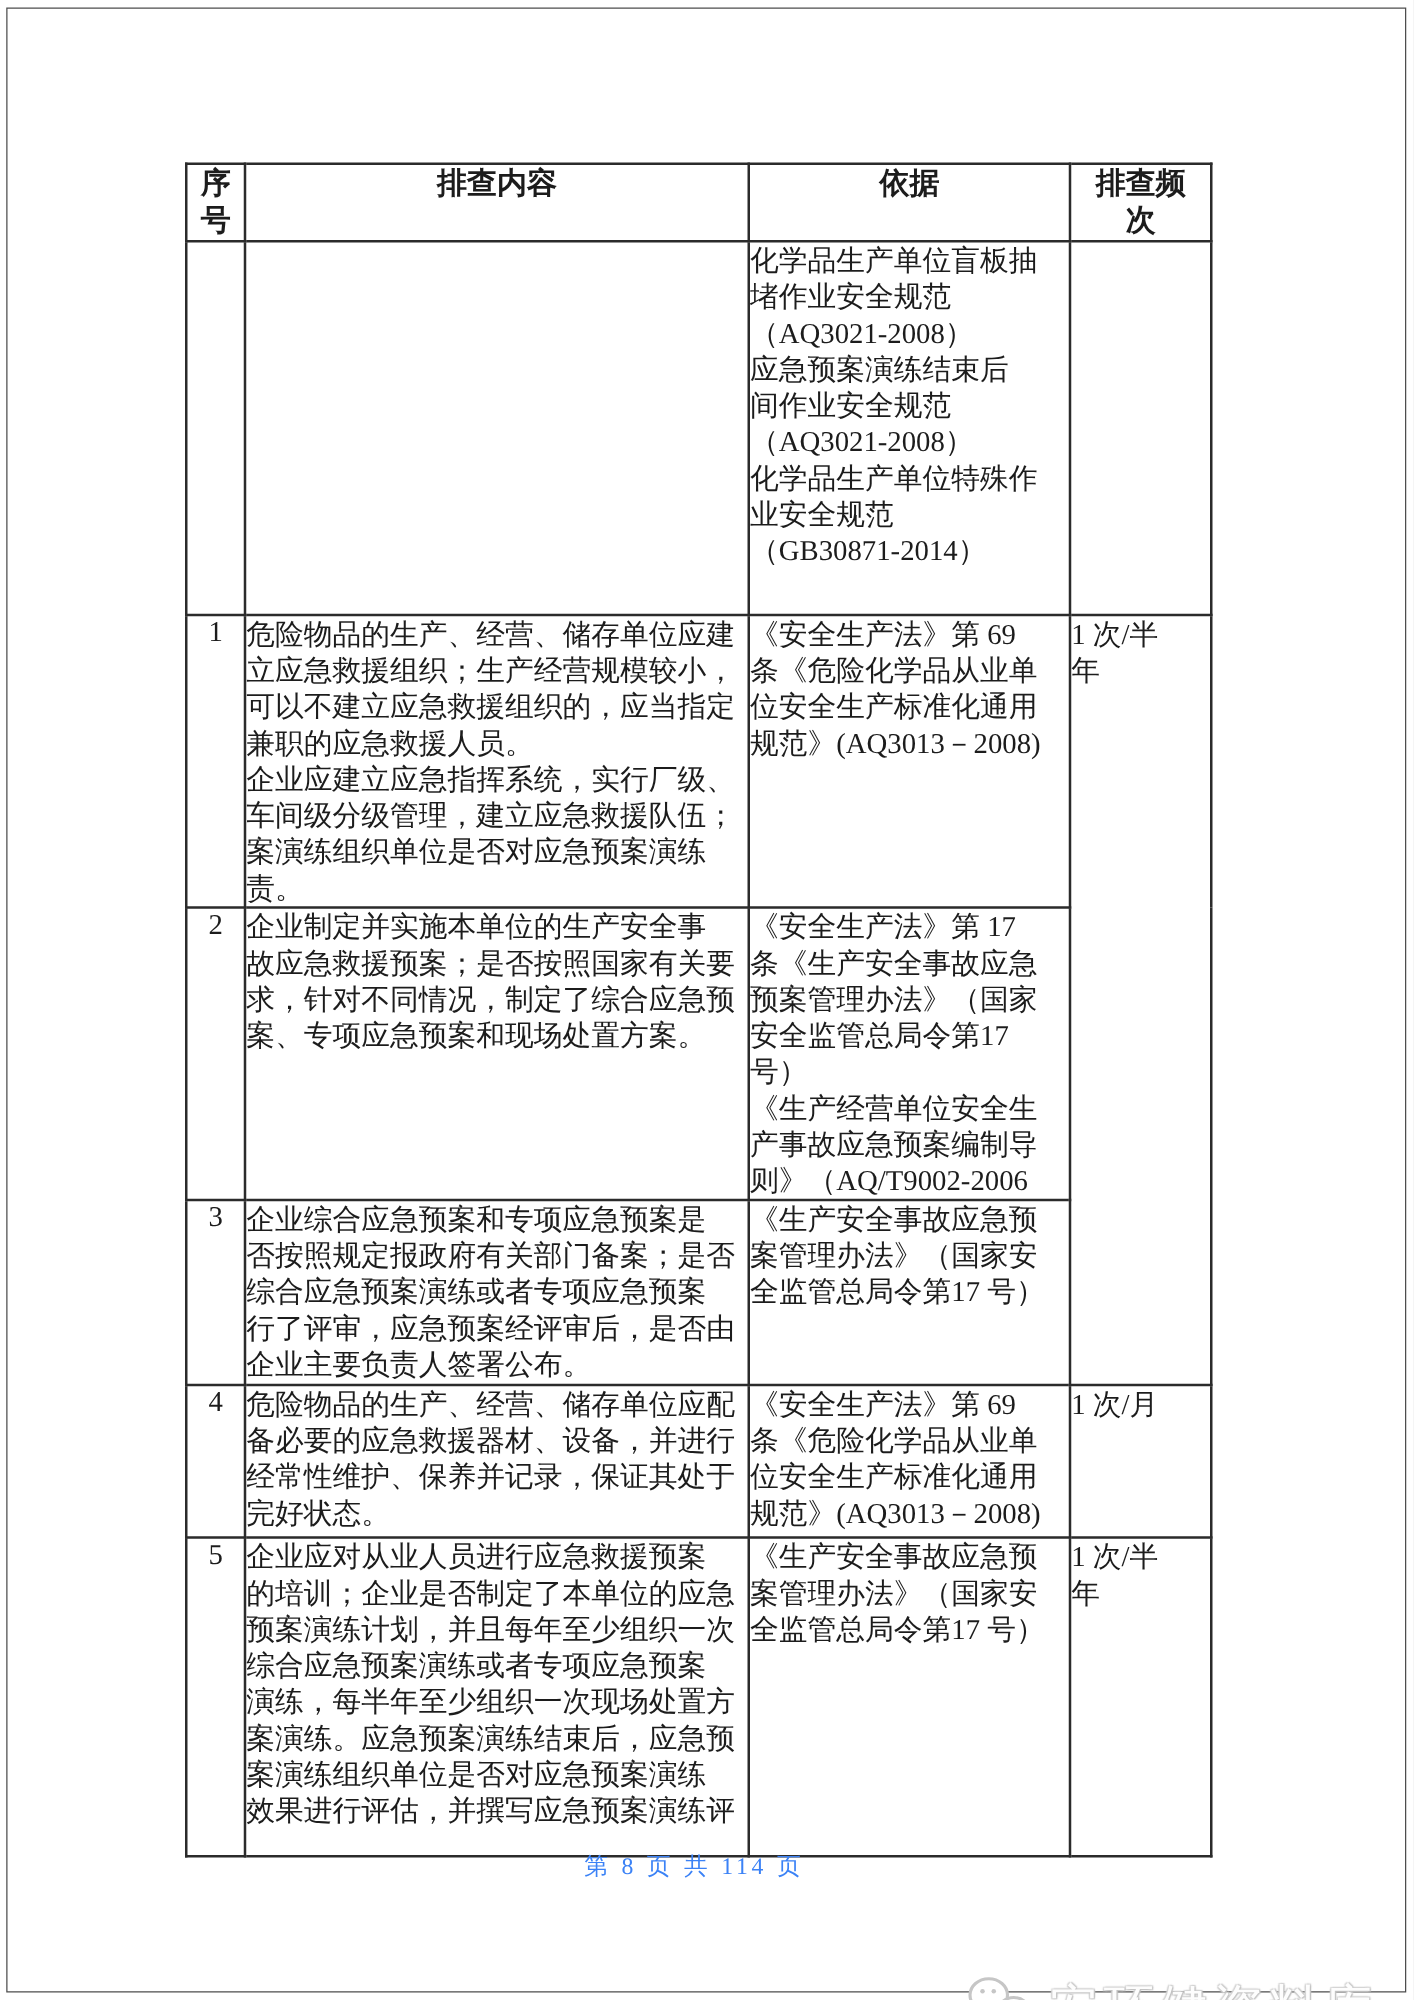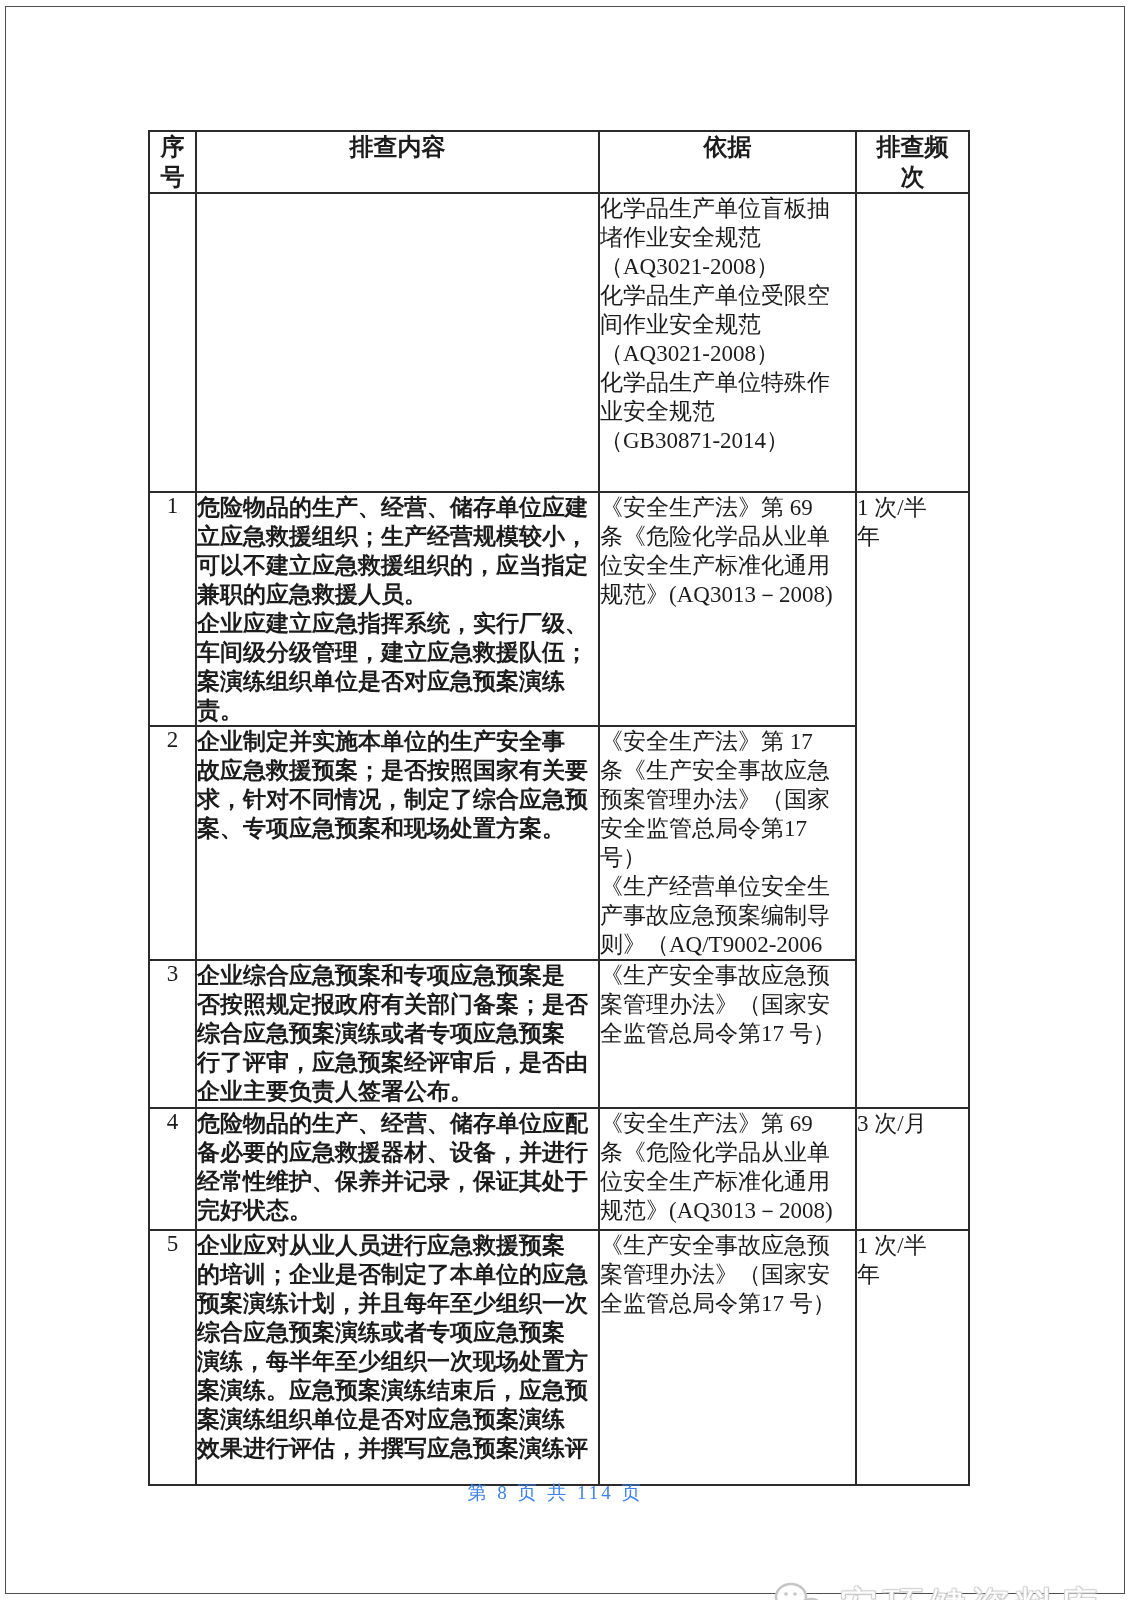--- a/index.html
+++ b/index.html
@@ -41,21 +41,21 @@
     line-height: 30px;
     text-align: center;
     vertical-align: middle;
     height: 56px;
   }
   td.num-cell {
     text-align: center;
     font-size: 23px;
     padding-top: 58px;
   }
-  td.content-cell { padding: 4px 0 0 10px; font-weight: bold; }
+  td.content-cell { padding: 4px 0 0 10px; }
   td.basis-cell   { padding: 4px 0 0 16px; }
   td.freq-cell    { padding: 6px 0 0 9px; margin-top: 12px; }
   .body-text { font-size: 23px; line-height: 29px; }
   .tline { white-space: nowrap; }
 
   .footer {
     position: absolute;
     left: 0; right: 20px; top: 1480px;
     text-align: center;
     font-size: 19px;
@@ -110,21 +110,21 @@
 
     <tr style="height:299px;">
       <td class="num-cell"></td>
       <td class="content-cell body-text">
             <div class="tline"></div>
           </td>
       <td class="basis-cell body-text">
             <div class="tline">化学品生产单位盲板抽</div>
             <div class="tline">堵作业安全规范</div>
             <div class="tline">（AQ3021-2008）</div>
-            <div class="tline">化学品生产单位受限空</div>
+            <div class="tline">应急预案演练结束后</div>
             <div class="tline">间作业安全规范</div>
             <div class="tline">（AQ3021-2008）</div>
             <div class="tline">化学品生产单位特殊作</div>
             <div class="tline">业安全规范</div>
             <div class="tline">（GB30871-2014）</div>
           </td>
       <td class="freq-cell body-text"></td>
     </tr>
 
     <tr style="height:233px;">
@@ -194,21 +194,21 @@
             <div class="tline">备必要的应急救援器材、设备，并进行</div>
             <div class="tline">经常性维护、保养并记录，保证其处于</div>
             <div class="tline">完好状态。</div>
           </td>
       <td class="basis-cell body-text">
             <div class="tline">《安全生产法》第 69</div>
             <div class="tline">条《危险化学品从业单</div>
             <div class="tline">位安全生产标准化通用</div>
             <div class="tline">规范》(AQ3013－2008)</div>
           </td>
-      <td class="freq-cell body-text">3 次/月</td>
+      <td class="freq-cell body-text">1 次/月</td>
     </tr>
 
     <tr style="height:255px;">
       <td class="num-cell">5</td>
       <td class="content-cell body-text">
             <div class="tline">企业应对从业人员进行应急救援预案</div>
             <div class="tline">的培训；企业是否制定了本单位的应急</div>
             <div class="tline">预案演练计划，并且每年至少组织一次</div>
             <div class="tline">综合应急预案演练或者专项应急预案</div>
             <div class="tline">演练，每半年至少组织一次现场处置方</div>

